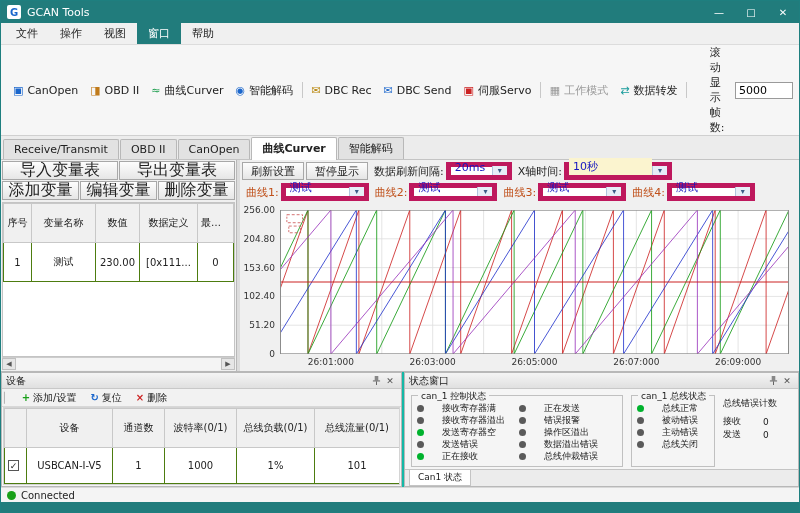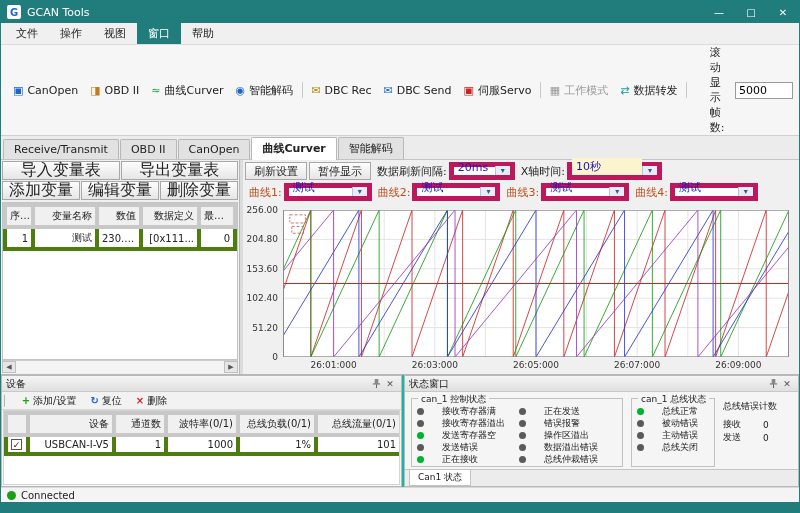--- a/index.html
+++ b/index.html
@@ -42,39 +42,39 @@
   .right-panel{flex:1;display:flex;flex-direction:column;min-width:0;background:#f0f0f0}
 
   .btn-row{display:flex;padding:1px 1px 0 1px;gap:1px}
   .pbtn{flex:1;height:19px;border:1px solid #a8a8a8;background:linear-gradient(#fdfdfd,#e6e6e6);
     font-size:16px;display:flex;align-items:center;justify-content:center;white-space:nowrap}
   .cbtn{height:18px;border:1px solid #a8a8a8;background:linear-gradient(#fdfdfd,#e6e6e6);
     font-size:11px;display:flex;align-items:center;justify-content:center;padding:0 8px;white-space:nowrap}
 
   .vtable-wrap{flex:1;background:#fff;border:1px solid #c4c4c4;margin:2px 1px 0 1px;overflow:hidden}
   table{border-collapse:collapse;width:100%;table-layout:fixed}
-  th,td{border:4px solid #4d7c0f;font-size:10px;font-weight:normal;text-align:right;padding:2px 3px;
+  th,td{border:1px solid #4d7c0f;font-size:10px;font-weight:normal;text-align:center;padding:12px 3px;
     white-space:nowrap;overflow:hidden;text-overflow:ellipsis;height:17px}
   thead th{background:#f0f0f0;border-color:#c8c8c8}
   tbody td{background:#fff}
 
   .hscroll{flex:0 0 13px;background:#f0f0f0;border-top:1px solid #cccccc;display:flex;align-items:center;margin:0 1px 1px 1px}
   .harrow{width:14px;height:12px;border:1px solid #c0c0c0;background:#e6e6e6;font-size:7px;
     display:flex;align-items:center;justify-content:center;color:#555}
   .htrack{flex:1;height:12px;background:#f4f4f4}
 
   
   .ctrl-row{display:flex;align-items:center;padding:1px 2px 0 2px;gap:2px;flex:0 0 21px}
   .lbl{font-size:11px;white-space:nowrap;margin-left:4px}
   .lbl.orange{color:#c0501a}
   .dd{display:flex;height:18px;border:5px solid #be185d;background:#fff;align-items:flex-end}
   .dd .val{flex:1;font-size:11px;color:#1515c0;padding:1px 4px;white-space:nowrap;overflow:hidden}
   .dd .val.hl{background:#fbf4cf}
   .dd .arr{width:15px;background:#e6edf7;border-left:1px solid #b0c4de;display:flex;align-items:center;justify-content:center;font-size:8px;color:#3a5a86}
-  .dd.w66{width:66px}.dd.w108{width:95px}.dd.w88{width:88px}
+  .dd.w66{width:66px}.dd.w108{width:108px}.dd.w88{width:88px}
 
   
   .chart-area{flex:1;position:relative;min-height:0;margin:2px}
   .plot{position:absolute;left:38px;top:6px;right:8px;bottom:15px;background:#fff}
   .plot svg{width:100%;height:100%;display:block}
   .ylabels{position:absolute;left:0;top:6px;bottom:15px;width:36px}
   .ytick{position:absolute;right:3px;transform:translateY(-50%);font-size:9px;color:#333;white-space:nowrap}
   .xlabels{position:absolute;left:38px;right:8px;bottom:0;height:13px}
   .xtick{position:absolute;transform:translateX(-50%);font-size:9px;color:#333;white-space:nowrap;top:1px}
 

